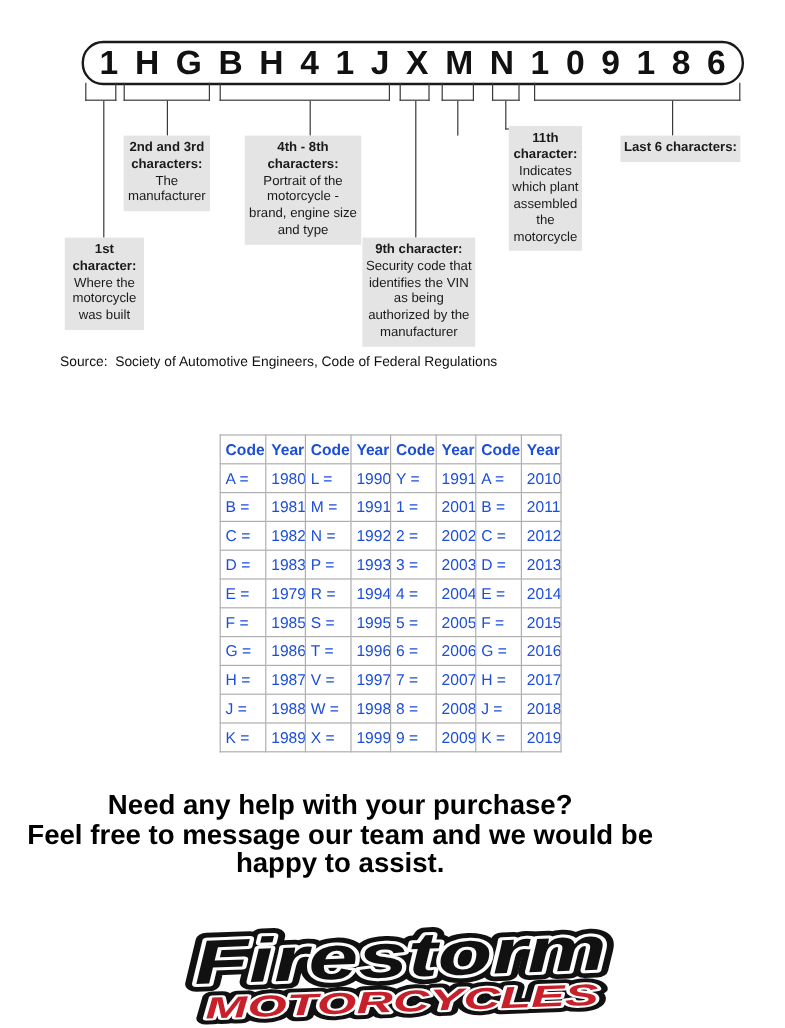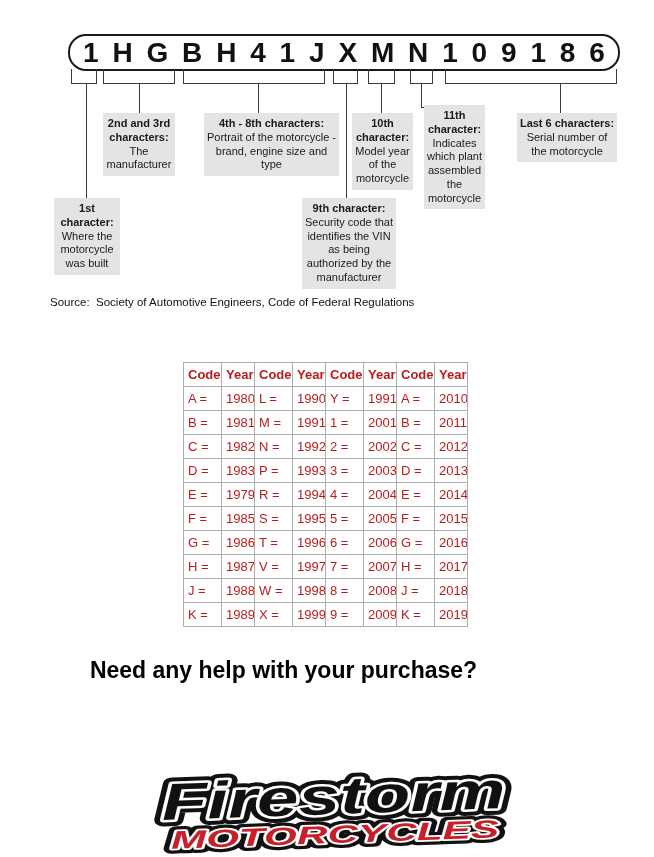--- a/index.html
+++ b/index.html
@@ -20,32 +20,32 @@
              border-bottom:1px solid #3a3a3a; }
   .stem-v { position:absolute; width:1px; background:#3a3a3a; }
   .stem-h { position:absolute; height:1px; background:#3a3a3a; }
 
   
   .callout { position:absolute; background:#e4e4e4; color:#1a1a1a;
              font-size:11px; line-height:1.25; text-align:center; padding:4px 2px; }
   .co-title { font-weight:bold; }
   .co-1st   { left:54px;  top:198px; width:66px; }
   .co-2nd   { left:103px; top:113px; width:72px; }
-  .co-4th   { left:204px; top:113px; width:135px; }
+  .co-4th   { left:204px; top:113px; width:97px; }
   .co-9th   { left:302px; top:198px; width:94px; }
   .co-10th  { left:352px; top:113px; width:61px; }
   .co-11th  { left:424px; top:105px; width:61px; }
   .co-last6 { left:517px; top:113px; width:100px; }
 
   .source-note { position:absolute; left:50px; top:296px; font-size:11.5px;
                  color:#111; white-space:pre; }
 
   
   .year-table { position:absolute; left:183px; top:362px; border-collapse:collapse;
-                table-layout:fixed; width:284px; font-size:13px; color:#b91c1c; }
+                table-layout:fixed; width:284px; font-size:13px; color:#1d4ed8; }
   .year-table th, .year-table td { border:1px solid #aeaeae; text-align:left;
                 padding:3px 2px 3px 4px; height:24px; font-size:13px;
                 white-space:nowrap; overflow:hidden; }
   .year-table th { font-weight:bold; }
   .year-table th:nth-child(odd), .year-table td:nth-child(odd) { width:38px; }
   .year-table th:nth-child(even), .year-table td:nth-child(even) { width:33px; }
 
   .help-message { position:absolute; left:0; top:658px; width:567px;
                   text-align:center; font-weight:bold; font-size:23px;
                   line-height:24.5px; color:#000; }
@@ -99,31 +99,26 @@
   <div class="stem-v" style="left:560px; top:84px; height:29px;"></div>
 
   <div class="callout co-2nd">
     <div class="co-title">2nd and 3rd characters:</div>
     <div class="co-body">The manufacturer</div>
   </div>
   <div class="callout co-4th">
     <div class="co-title">4th - 8th characters:</div>
     <div class="co-body">Portrait of the motorcycle - brand, engine size and type</div>
   </div>
-  <div class="callout co-10th">
-    <div class="co-title">10th character:</div>
-    <div class="co-body">Model year of the motorcycle</div>
-  </div>
   <div class="callout co-11th">
     <div class="co-title">11th character:</div>
     <div class="co-body">Indicates which plant assembled the motorcycle</div>
   </div>
   <div class="callout co-last6">
     <div class="co-title">Last 6 characters:</div>
-    <div class="co-body">Serial number of the motorcycle</div>
   </div>
   <div class="callout co-1st">
     <div class="co-title">1st character:</div>
     <div class="co-body">Where the motorcycle was built</div>
   </div>
   <div class="callout co-9th">
     <div class="co-title">9th character:</div>
     <div class="co-body">Security code that identifies the VIN as being authorized by the manufacturer</div>
   </div>
 
@@ -241,20 +236,22 @@
           <td>9 =</td>
           <td>2009</td>
           <td>K =</td>
           <td>2019</td>
         </tr>
       </tbody>
   </table>
 
   <div class="help-message">
     <div>Need any help with your purchase?</div>
+    <div>Feel free to message our team and we would be</div>
+    <div>happy to assist.</div>
   </div>
 
   <svg class="brand-logo" viewBox="0 0 392 90">
     <g>
       <text x="24" y="50" font-size="52" textLength="344" lengthAdjust="spacingAndGlyphs" stroke-width="13" stroke-linejoin="round" stroke="#111111">Firestorm</text>
       <text x="24" y="50" font-size="52" textLength="344" lengthAdjust="spacingAndGlyphs" stroke="#ffffff" stroke-width="5" stroke-linejoin="round" paint-order="stroke" fill="#111111">Firestorm</text>
       <text x="32" y="79" font-size="25" textLength="328" lengthAdjust="spacingAndGlyphs" stroke-width="10" stroke-linejoin="round" stroke="#111111">MOTORCYCLES</text>
       <text x="32" y="79" font-size="25" textLength="328" lengthAdjust="spacingAndGlyphs" stroke="#ffffff" stroke-width="3.5" stroke-linejoin="round" paint-order="stroke" fill="#c8202a">MOTORCYCLES</text>
     </g>
   </svg>

